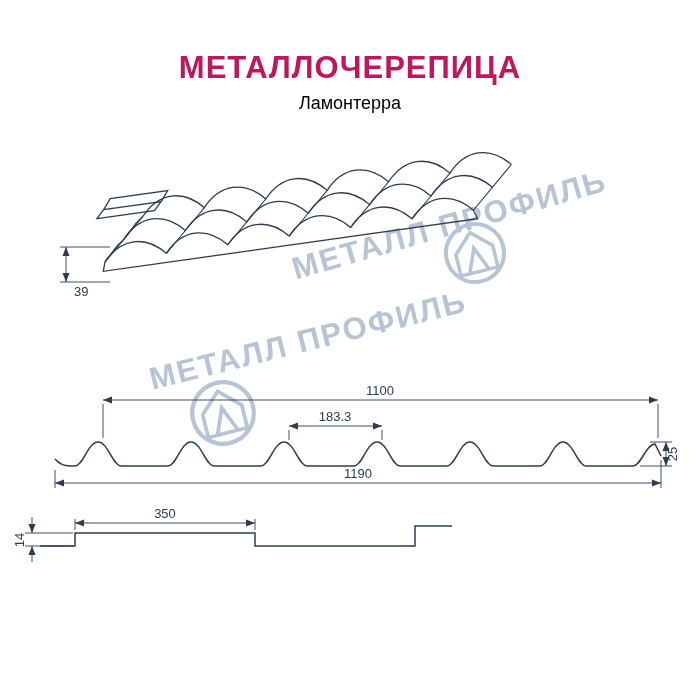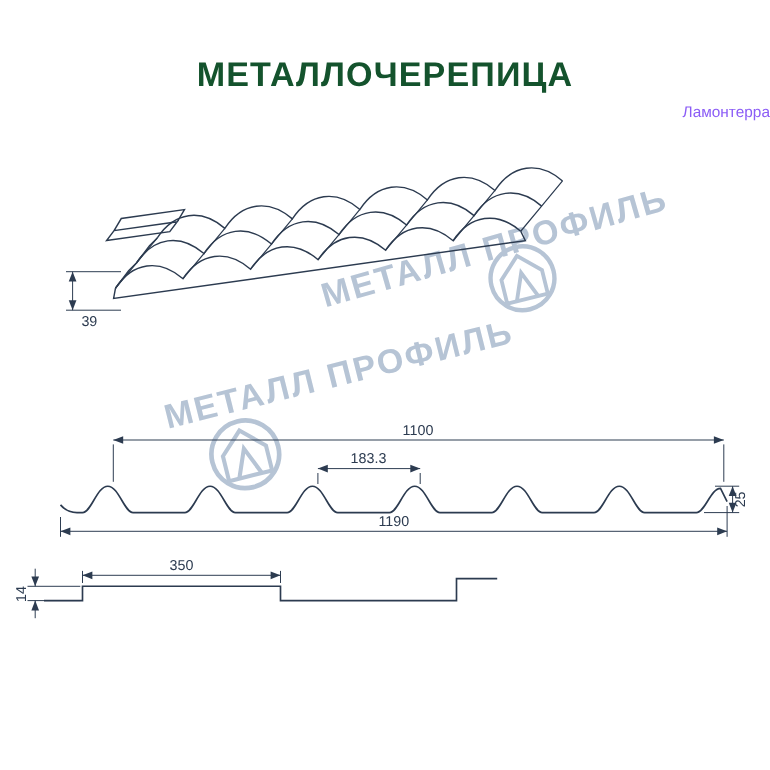--- a/index.html
+++ b/index.html
@@ -1,21 +1,21 @@
 <!DOCTYPE html>
 <html><head>
 <meta charset="utf-8">
 <style>
   * { margin:0; padding:0; box-sizing:border-box; }
   html, body { width:700px; height:700px; background:#ffffff; font-family:"Liberation Sans", sans-serif; }
   .page { position:relative; width:700px; height:700px; background:#ffffff; overflow:hidden; }
 
   .header { position:absolute; top:50px; left:0; width:700px; text-align:center; z-index:3; }
-  .title { font-size:31px; font-weight:bold; color:#14532d; letter-spacing:1px; }
-  .subtitle { font-size:14px; color:#8b5cf6; margin-top:7px;text-align:right; }
+  .title { font-size:31px; font-weight:bold; color:#be185d; letter-spacing:1px; }
+  .subtitle { font-size:18px; color:#000000; margin-top:7px; }
 
   
   .wm { position:absolute; z-index:0; color:#b6c4d5; }
   .wm-text { font-weight:bold; font-size:31px; letter-spacing:2px; white-space:nowrap;
              transform-origin:0 50%; color:#b6c4d5; }
   #wm-text-1 { left:150px; top:362px; transform:rotate(-14deg); }
   #wm-text-2 { left:293px; top:252px; transform:rotate(-16deg); }
   #wm-logo-1 { left:188px; top:378px; transform:rotate(-14deg); }
   #wm-logo-2 { left:442px; top:220px; transform:rotate(-14deg); }
 

